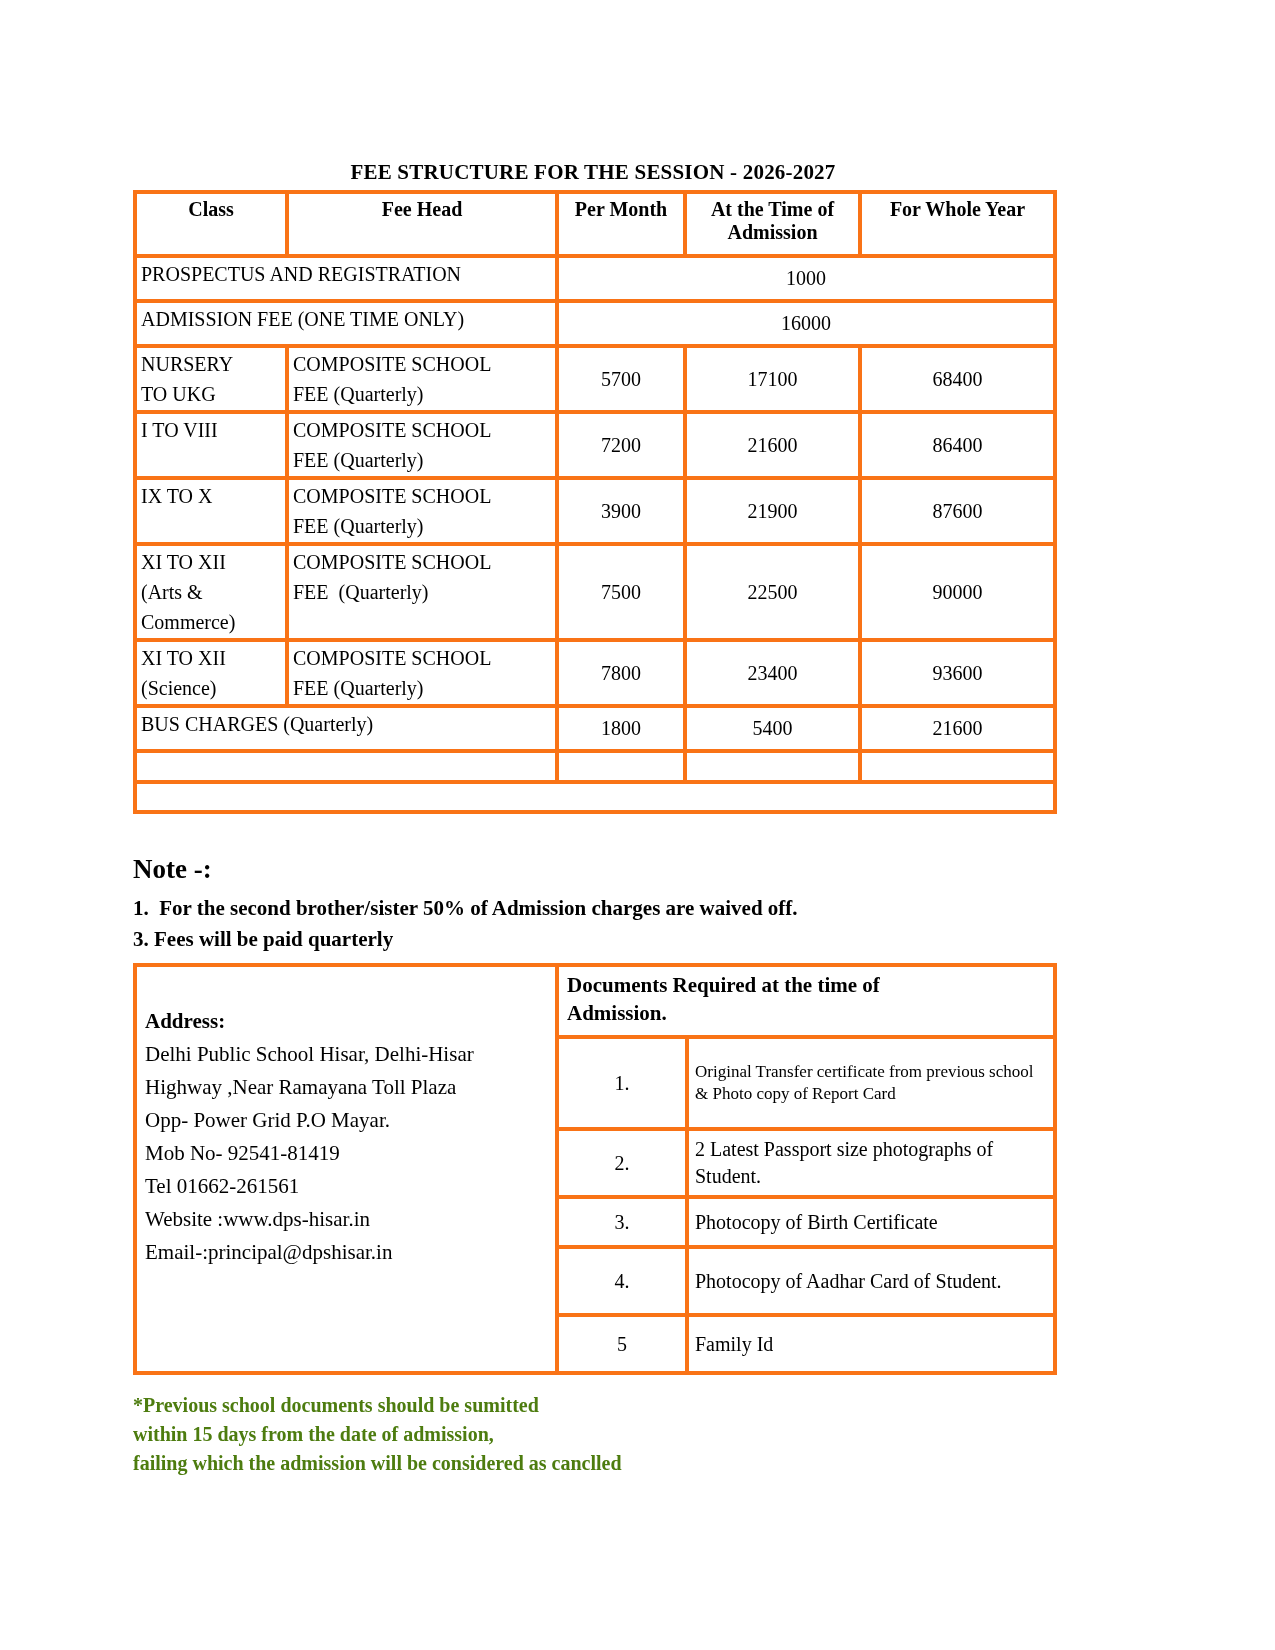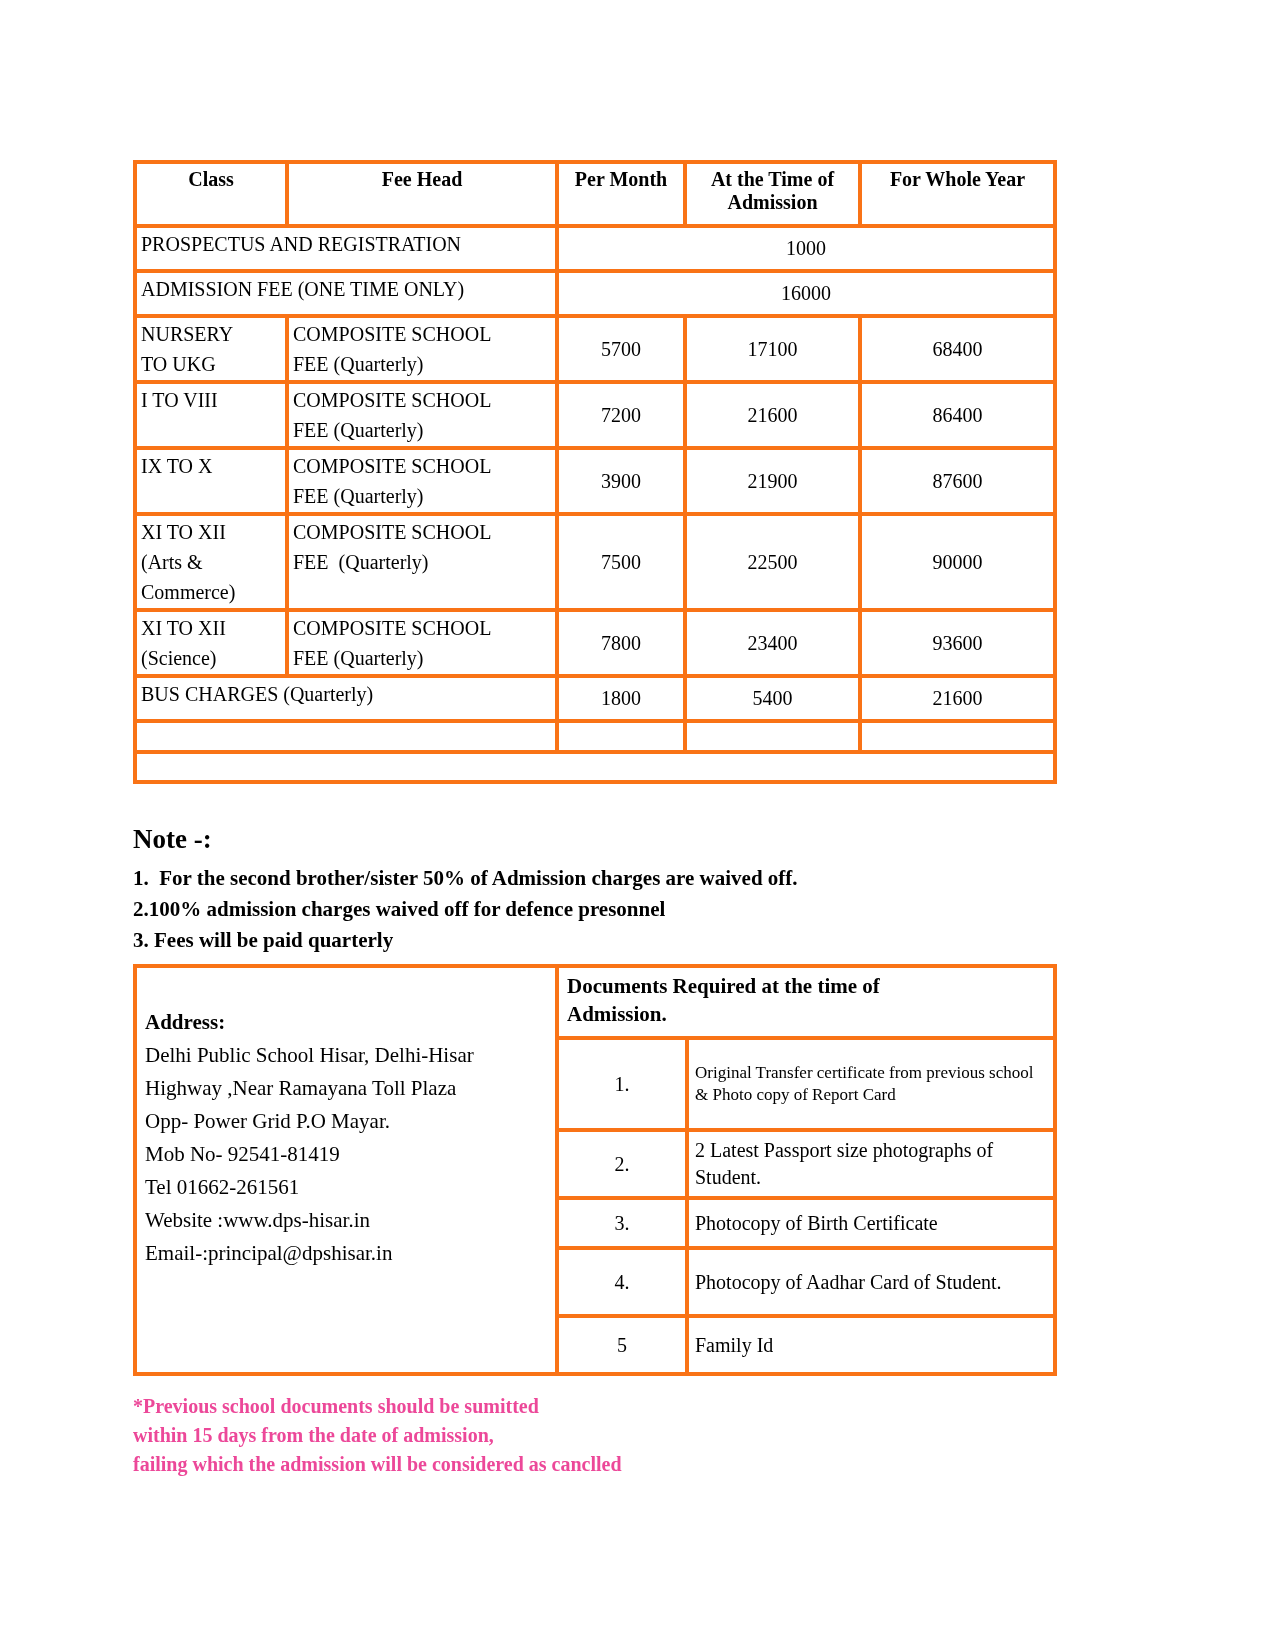--- a/index.html
+++ b/index.html
@@ -56,27 +56,28 @@
   .doc-text { font-size:20px; text-align:left; vertical-align:middle; padding:1px 6px; line-height:27px; }
   .doc-text.small { font-size:17px; line-height:22px; }
   .ir-head { height:72px; }
   .ir-1 { height:92px; }
   .ir-2 { height:68px; }
   .ir-3 { height:50px; }
   .ir-4 { height:68px; }
   .ir-5 { height:58px; }
 
   
-  .warning { margin-top:16px; color:#ec4899; font-weight:bold; font-size:20px; line-height:29px; }
+  .warning { margin-top:16px; color:#4d7c0f; font-weight:bold; font-size:20px; line-height:29px; }
 </style>
 </head>
 <body>
 
 <div class="content">
 
+  <div class="doc-title">FEE STRUCTURE FOR THE SESSION - 2026-2027</div>
 
   <table class="fee-table">
     <colgroup>
       <col style="width:152px">
         <col style="width:270px">
         <col style="width:128px">
         <col style="width:175px">
         <col style="width:195px">
     </colgroup>
     <tbody>
@@ -154,21 +155,20 @@
     </tr>
     <tr class="r-empty2">
       <td class="cell-label" colspan="5"></td>
     </tr>
   </tbody>
     </table>
 
   <div class="notes">
     <div class="note-head">Note -:</div>
     <div class="note-item">1.  For the second brother/sister 50% of Admission charges are waived off.</div>
-    <div class="note-item">2.100% admission charges waived off for defence presonnel</div>
     <div class="note-item">3. Fees will be paid quarterly</div>
   </div>
 
   <table class="info-table">
     <colgroup>
       <col style="width:422px">
         <col style="width:130px">
         <col style="width:368px">
     </colgroup>
     <tbody>

